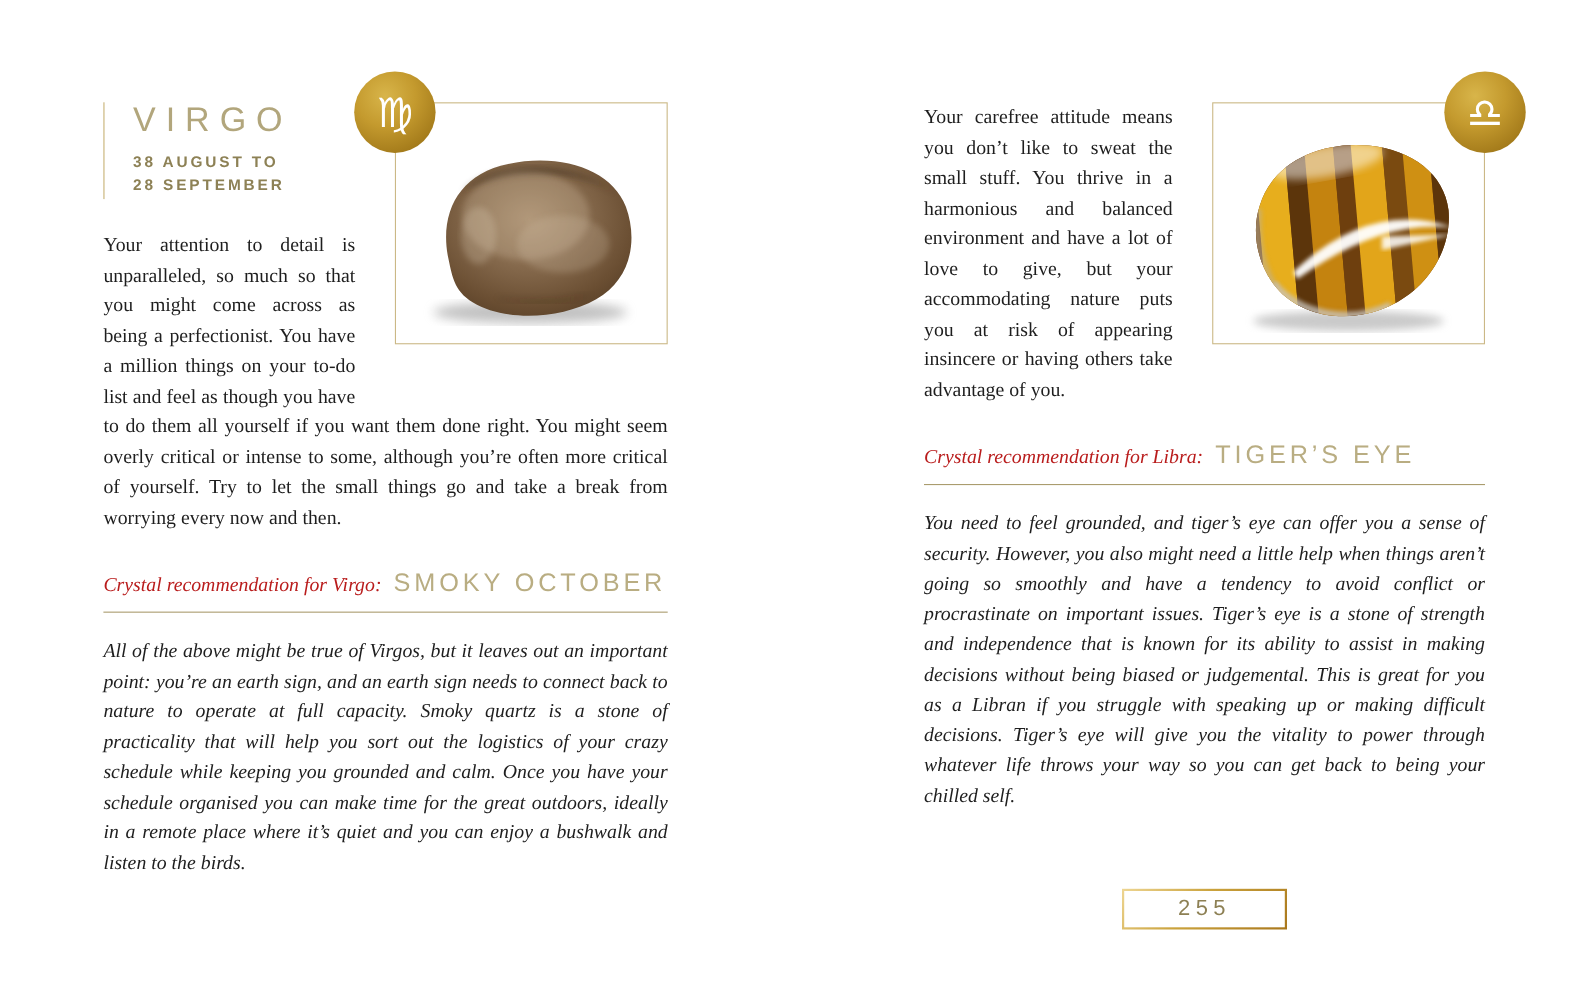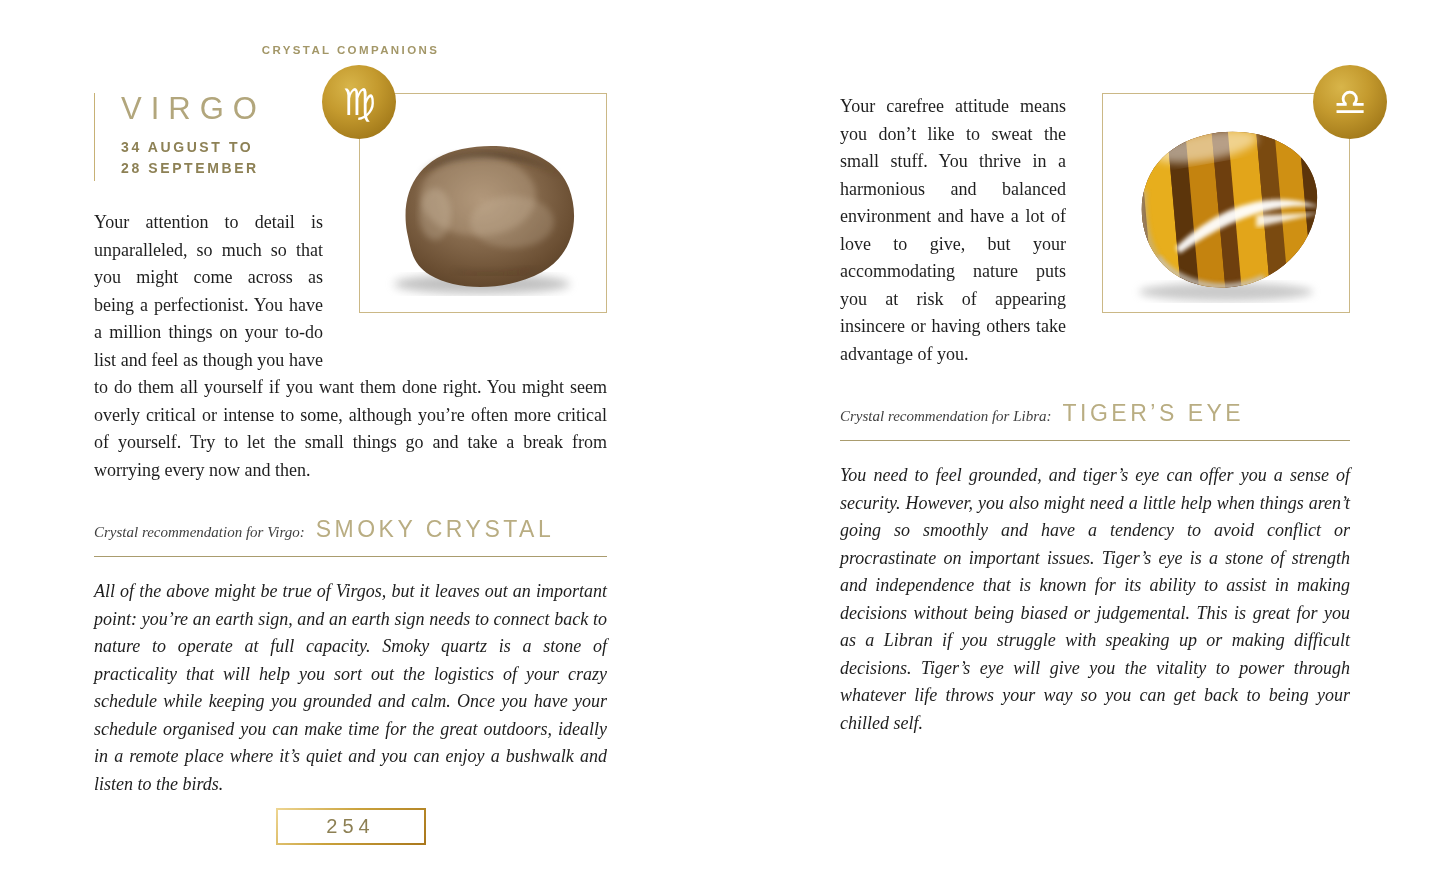--- a/index.html
+++ b/index.html
@@ -49,21 +49,21 @@
     font-size:14px; letter-spacing:2.6px; color:#8d8155; line-height:1.5;
   }
 
   .bodytext {
     font-size:18px; line-height:27.5px; color:#1e1e1e;
     text-align:justify;
   }
   .intro { margin:0; }
 
   .rec-row { margin-top:32px; white-space:nowrap; }
-  .rec-label { font-style:italic; font-size:15px; color:#404040; }
+  .rec-label { font-style:italic; font-size:18px; color:#b91c1c; }
   .rec-crystal {
     font-family:"Liberation Sans", sans-serif; font-weight:400;
     font-size:23px; letter-spacing:3.5px; color:#b9ad82; padding-left:7px;
   }
   .rec-rule { border:none; border-top:1px solid #aa9c6e; margin-top:13px; }
   .after-rule { margin-top:21px;font-style:italic; }
 
   .folio {
     position:absolute; top:808px; left:50%; transform:translateX(-50%);
     width:150px; height:37px; padding:2px;
@@ -75,21 +75,20 @@
     font-family:"Liberation Sans", sans-serif;
     font-size:20px; letter-spacing:5px; color:#8d8054;
   }
 </style>
 </head>
 <body>
 
 <div class="spread">
 
   <section class="page page-left">
-    <div class="running-head">CRYSTAL COMPANIONS</div>
 
     <div class="content">
 
       <div class="photo-wrap">
         <div class="zodiac-badge badge-left">
           <span>♍</span>
         </div>
         <div class="photo-frame">
           <svg viewBox="0 0 246 218">
             <defs>
@@ -113,39 +112,36 @@
             <ellipse cx="152" cy="128" rx="42" ry="26" fill="#d9c8b0" opacity="0.22" filter="url(#b3)"></ellipse>
             <ellipse cx="75" cy="120" rx="16" ry="26" fill="#e3d4bd" opacity="0.25" filter="url(#b3)"></ellipse>
             <path d="M90 176 C120 184 160 182 180 172 C160 180 120 182 90 176 Z" fill="#2e2012" opacity="0.5" filter="url(#b3)"></path>
           </svg>
         </div>
       </div>
 
       <div class="title-block">
         <div class="sign-title">VIRGO</div>
         <div class="sign-dates">
-          <span>34 AUGUST TO</span><br>
+          <span>38 AUGUST TO</span><br>
           <span>28 SEPTEMBER</span>
         </div>
       </div>
 
       <p class="bodytext intro">Your attention to detail is unparalleled, so much so that you might come across as being a perfectionist. You have a million things on your to-do list and feel as though you have to do them all yourself if you want them done right. You might seem overly critical or intense to some, although you’re often more critical of yourself. Try to let the small things go and take a break from worrying every now and then.</p>
 
       <div class="rec-row">
         <span class="rec-label">Crystal recommendation for Virgo:</span>
-        <span class="rec-crystal">SMOKY CRYSTAL</span>
+        <span class="rec-crystal">SMOKY OCTOBER</span>
       </div>
       <hr class="rec-rule">
 
       <p class="bodytext after-rule">All of the above might be true of Virgos, but it leaves out an important point: you’re an earth sign, and an earth sign needs to connect back to nature to operate at full capacity. Smoky quartz is a stone of practicality that will help you sort out the logistics of your crazy schedule while keeping you grounded and calm. Once you have your schedule organised you can make time for the great outdoors, ideally in a remote place where it’s quiet and you can enjoy a bushwalk and listen to the birds.</p>
     </div>
 
-    <div class="folio">
-      <div class="folio-inner">254</div>
-    </div>
   </section>
 
   <section class="page page-right">
 
     <div class="content">
 
       <div class="photo-wrap">
         <div class="zodiac-badge badge-right">
           <span>♎</span>
         </div>
@@ -192,15 +188,18 @@
 
       <div class="rec-row">
         <span class="rec-label">Crystal recommendation for Libra:</span>
         <span class="rec-crystal">TIGER’S EYE</span>
       </div>
       <hr class="rec-rule">
 
       <p class="bodytext after-rule">You need to feel grounded, and tiger’s eye can offer you a sense of security. However, you also might need a little help when things aren’t going so smoothly and have a tendency to avoid conflict or procrastinate on important issues. Tiger’s eye is a stone of strength and independence that is known for its ability to assist in making decisions without being biased or judgemental. This is great for you as a Libran if you struggle with speaking up or making difficult decisions. Tiger’s eye will give you the vitality to power through whatever life throws your way so you can get back to being your chilled self.</p>
     </div>
 
+    <div class="folio">
+      <div class="folio-inner">255</div>
+    </div>
   </section>
 
 </div>
 
 </body></html>

